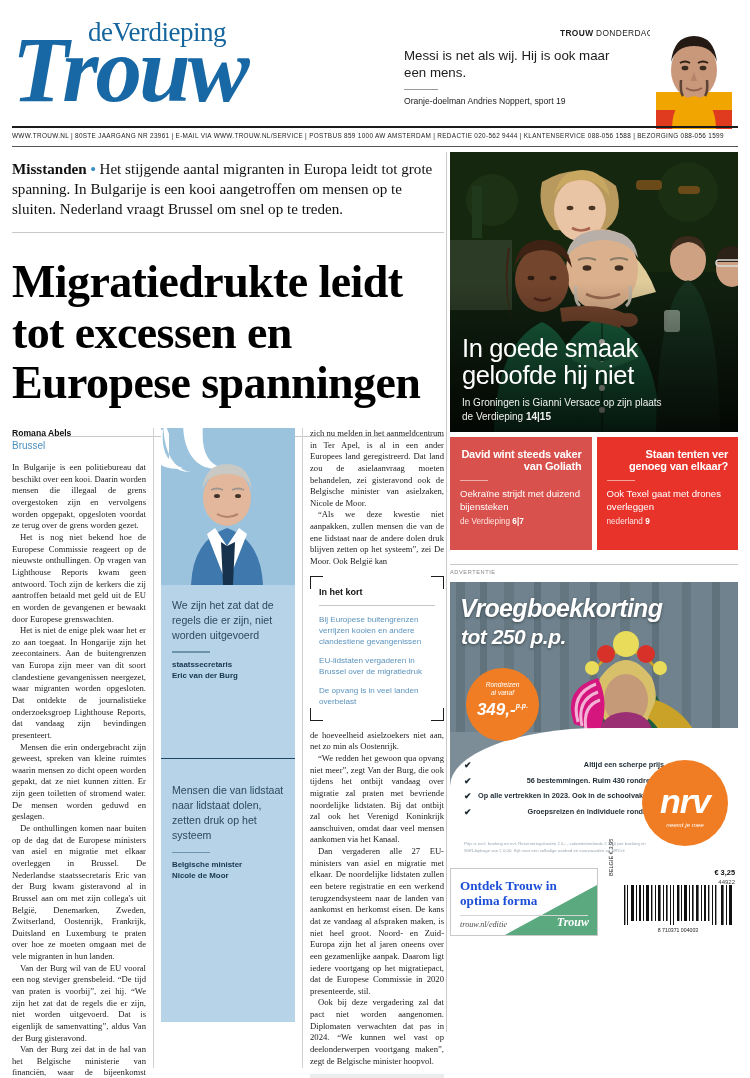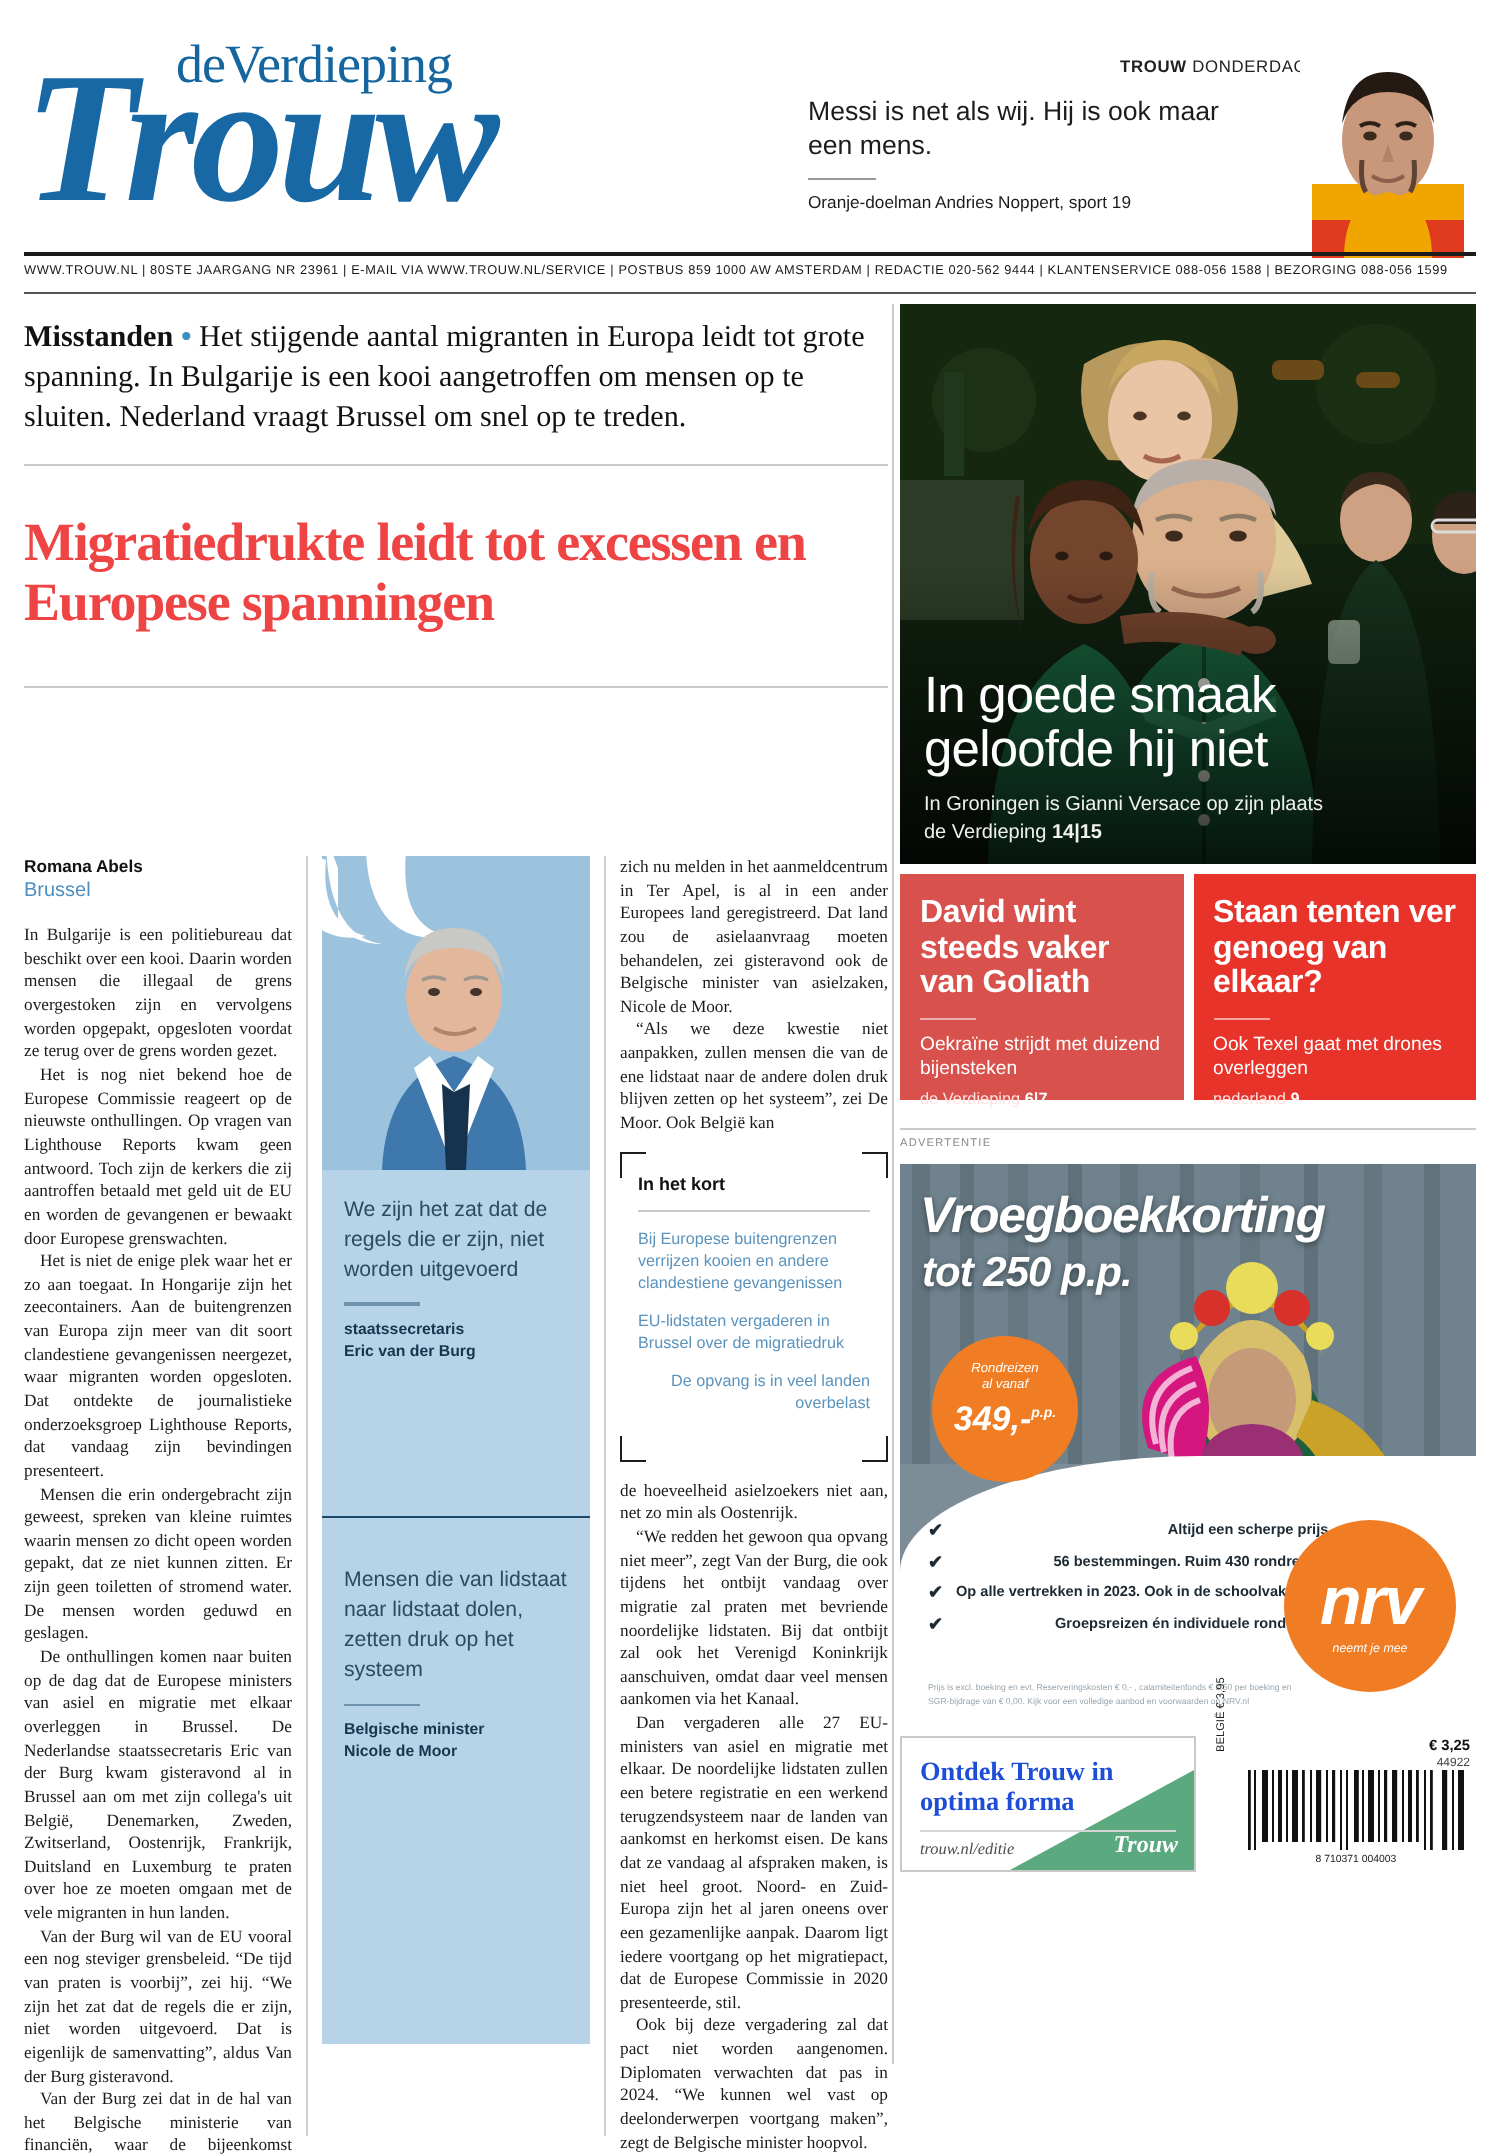--- a/index.html
+++ b/index.html
@@ -68,22 +68,22 @@
     font-size: 15.1px; line-height: 1.33; color: #111;
     padding-top: 7px;
   }
   .intro .lbl { font-weight: bold; }
   .intro .dot { color: #3d8fc4; font-weight: bold; }
   .hl-rule { margin-top: 13px; height: 0.9px; background:#c9c9c9; }
 
   .headline {
     font-family: "Liberation Serif", serif;
     font-weight: bold;
-    font-size: 27px; line-height: 1.10;
-    color: #ef4444; letter-spacing: -0.6px;
+    font-size: 46px; line-height: 1.10;
+    color: #000000; letter-spacing: -0.6px;
     margin-top: 24px;
   }
   .hl-rule2 { margin-top: 27px; height: 0.9px; background:#c9c9c9; }
 
   
   .cols { position:absolute; top:276px; left:0; width:432px; height:650px; }
   .col { position:absolute; top:0; width:134px; height:650px; }
   .col.c1 { left:0; }
   .col.c2 { left:149px; }
   .col.c3 { left:298px; }
@@ -131,21 +131,21 @@
   .kort h4 {
     font-family:"Liberation Sans", sans-serif;
     font-size:9px; font-weight:700; color:#111; margin-bottom:8px;
   }
   .kort .kr { height:1px; background:#c8c8c8; margin-bottom:8px; }
   .kort li {
     list-style:none;
     font-family:"Liberation Sans", sans-serif;
     font-size:8.1px; line-height:1.36; color:#5b93bd; margin-bottom:8px;
   }
-  .kort li:last-child { margin-bottom:12px;text-align:right; }
+  .kort li:last-child { margin-bottom:2px; }
 
   .refbox { width:134px; background:#ececec; padding:7px 8px 8px; margin-top:7px; }
 
   
   .feature { position:relative; width:288px; height:280px; overflow:hidden; background:#0b1a10; }
   .feat-scrim { position:absolute; left:0; right:0; bottom:0; height:150px;
     background: linear-gradient(to top, rgba(0,0,0,.78), rgba(0,0,0,0)); }
   .feat-cap { position:absolute; left:12px; right:10px; bottom:9px; }
   .feat-h {
     font-family:"Liberation Sans", sans-serif;
@@ -156,21 +156,21 @@
     font-size:10px; line-height:1.34; color:#f0f0f0; margin-top:7px;
   }
   .feat-sub b { font-weight:700; }
 
   .teasers { display:flex; gap:5px; margin-top:5px; }
   .teaser { width:141.5px; height:113px; padding:11px 10px 9px; position:relative; }
   .t-a { background:#d9514c; }
   .t-b { background:#e8332b; }
   .t-h {
     font-family:"Liberation Sans", sans-serif;
-    font-weight:700; font-size:16px; line-height:1.10; color:#fff; letter-spacing:-0.2px;
+    font-weight:700; font-size:11px; line-height:1.10; color:#fff; letter-spacing:-0.2px;text-align:right;
   }
   .t-rule { width:28px; height:1.3px; background:rgba(255,255,255,.55); margin:8px 0 7px; }
   .t-s { font-family:"Liberation Sans", sans-serif; font-size:9.6px; line-height:1.26; color:#fff; }
   .t-p { font-family:"Liberation Sans", sans-serif; font-size:8.2px; color:#ffe3e1; margin-top:4px; }
   .t-p b { font-weight:700; color:#fff; }
 
   .adv-rule { height:0.9px; background:#c9c9c9; margin-top:14px; }
   .adv-lbl { font-family:"Liberation Sans", sans-serif; font-size:5.6px; letter-spacing:0.6px; color:#8a8a8a; margin-top:4px; }
 
   .ad { position:relative; width:288px; height:278px; margin-top:7px; overflow:hidden; background:#6c7f8c; }

